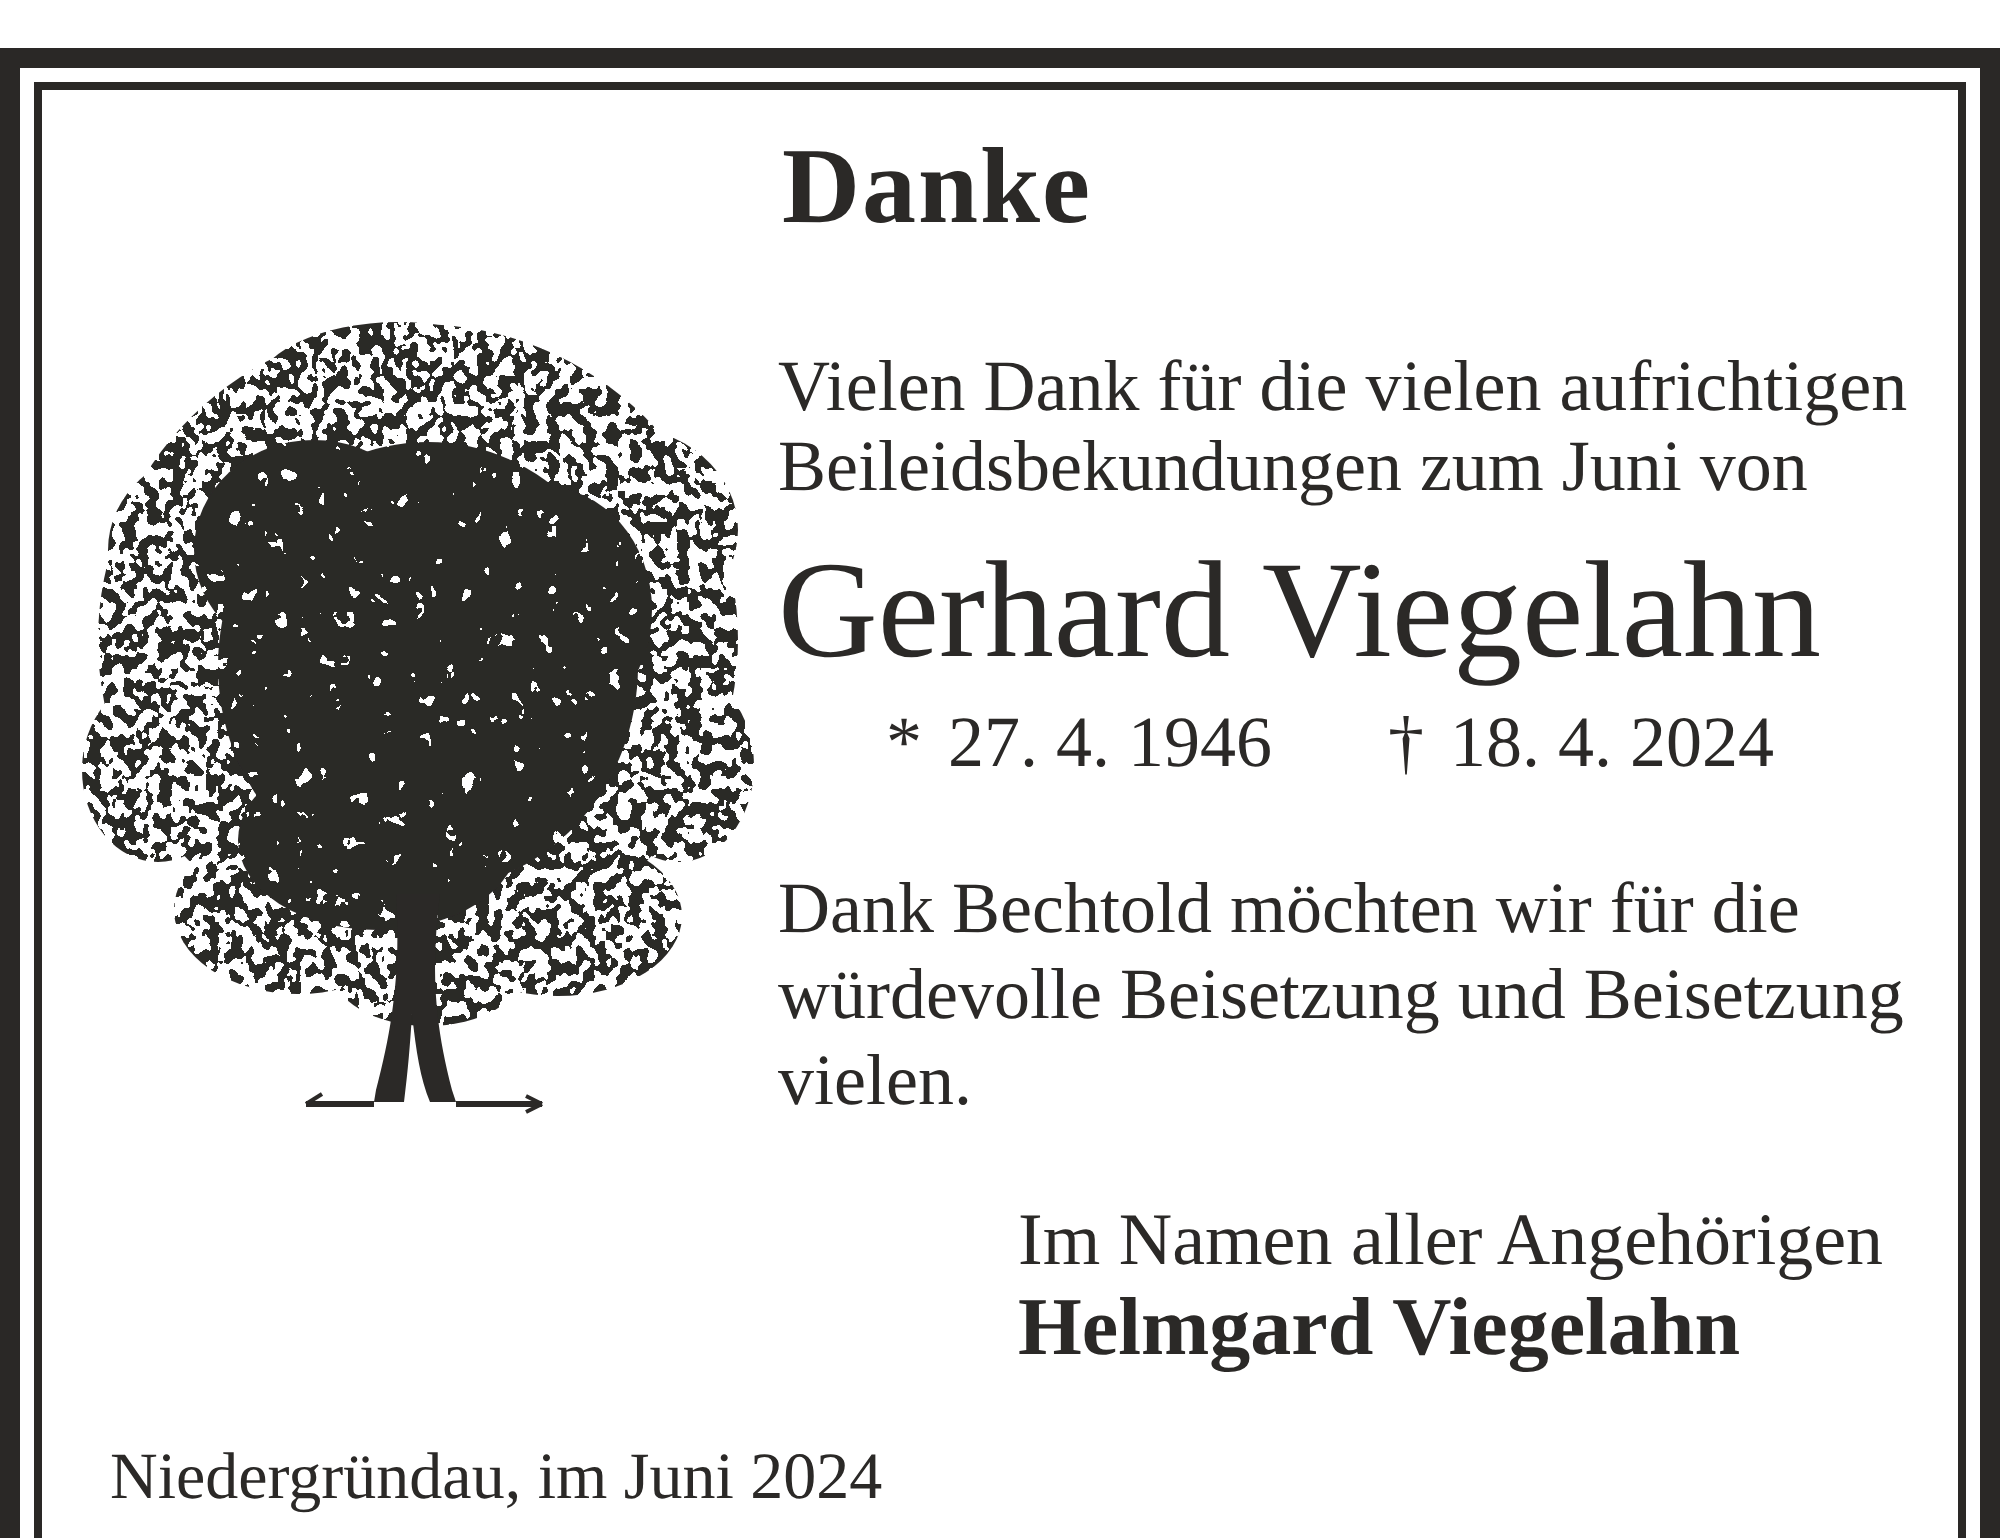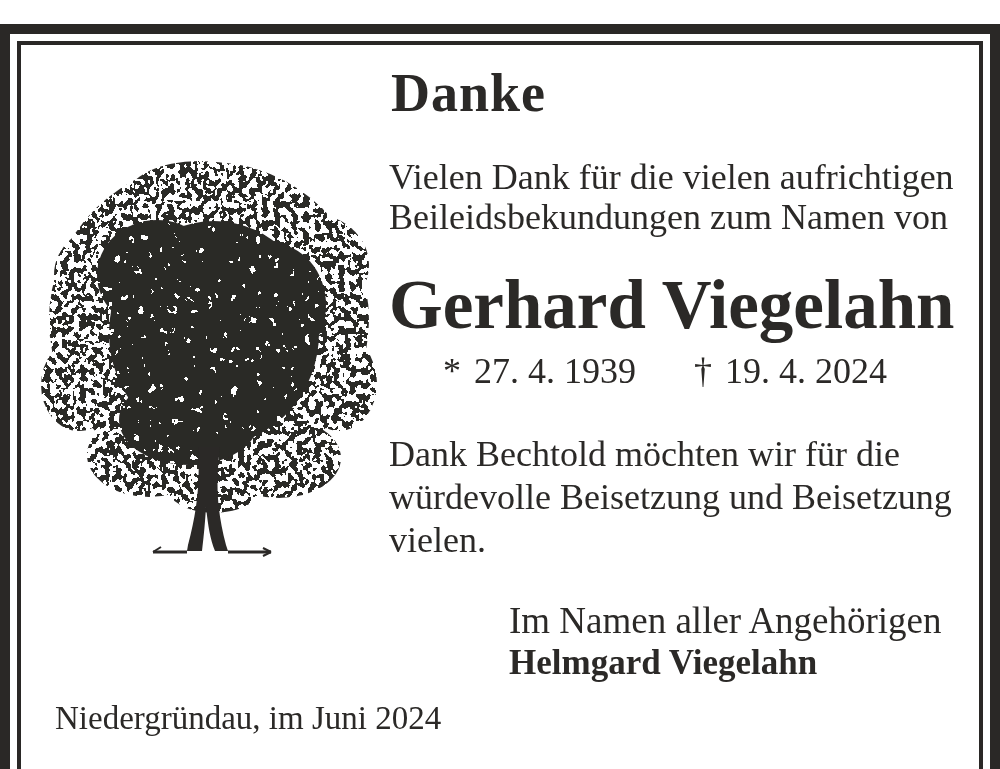--- a/index.html
+++ b/index.html
@@ -35,30 +35,30 @@
   .abs { position: absolute; }
 
   .title {
     left: 370px; top: 16px;
     font-size: 54px;
     font-weight: bold;
     line-height: 1.2;
     letter-spacing: 1px;
   }
   .intro {
-    left: 368px; top: 112px;
+    left: 368px; top: 128px;
     font-size: 36px;
     line-height: 40px;
     white-space: nowrap;
   }
   .intro span, .thanks span { display: block; }
   .deceased-name {
     left: 368px; top: 219px;
     font-size: 69px;
-    font-weight: bold;
+    font-weight: normal;
     line-height: 1.2;
     white-space: nowrap;
   }
   .dates {
     left: 368px; top: 306px;
     width: 552px;
     font-size: 36px;
     line-height: 40px;
     display: flex;
     justify-content: center;
@@ -71,23 +71,23 @@
     font-size: 36px;
     line-height: 43px;
     white-space: nowrap;
   }
   .closing {
     left: 488px; top: 555px;
     line-height: 42px;
     white-space: nowrap;
   }
   .closing-line { display: block; font-size: 37px; text-align: center; }
-  .signature-name { display: block; font-size: 35px; font-weight: bold; }
+  .signature-name { display: block; font-size: 41px; font-weight: bold; }
   .place-date {
-    left: 34px; top: 653px;
+    left: 34px; top: 674px;
     font-size: 33px;
     line-height: 40px;
     white-space: nowrap;
   }
   .tree { left: 18px; top: 110px; }
 </style>
 </head>
 <body>
 
 <div class="page">
@@ -142,33 +142,33 @@
 
         <path d="M114,397 L148,397 M189,397 L232,397" stroke="#2b2927" stroke-width="3" fill="none"></path>
         <path d="M114,397 L122,392" stroke="#2b2927" stroke-width="2" fill="none"></path>
         <path d="M232,397 L224,401 M232,397 L224,393" stroke="#2b2927" stroke-width="2" fill="none"></path>
       </svg>
 
       <div class="abs title">Danke</div>
 
       <div class="abs intro">
         <span>Vielen Dank für die vielen aufrichtigen</span>
-        <span>Beileidsbekundungen zum Namen von</span>
+        <span>Beileidsbekundungen zum Juni von</span>
       </div>
 
       <div class="abs deceased-name">Gerhard Viegelahn</div>
 
       <div class="abs dates">
         <span class="date-group">
           <span>*</span>
-          <span>27. 4. 1939</span>
+          <span>27. 4. 1946</span>
         </span>
         <span class="date-group">
           <span>†</span>
-          <span>19. 4. 2024</span>
+          <span>18. 4. 2024</span>
         </span>
       </div>
 
       <div class="abs thanks">
         <span>Dank Bechtold möchten wir für die</span>
         <span>würdevolle Beisetzung und Beisetzung</span>
         <span>vielen.</span>
       </div>
 
       <div class="abs closing">

